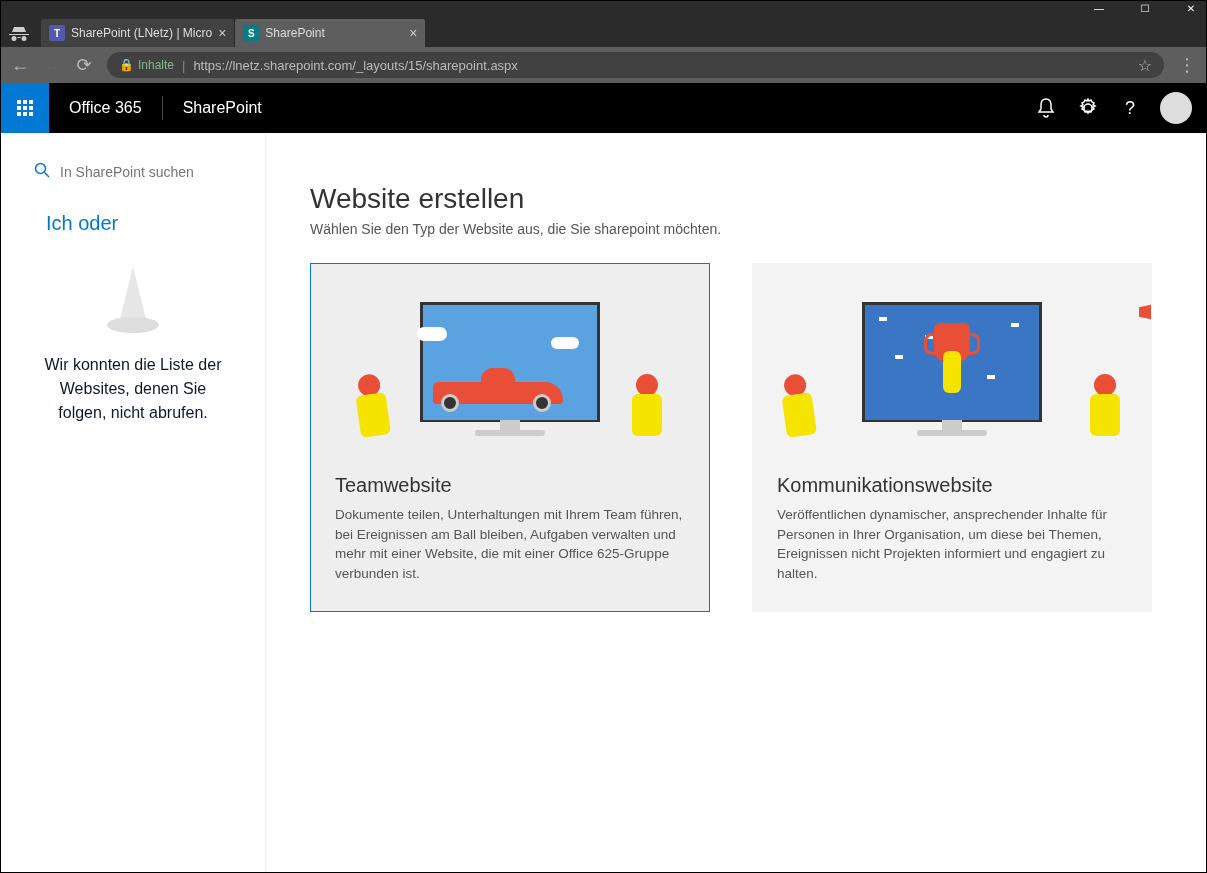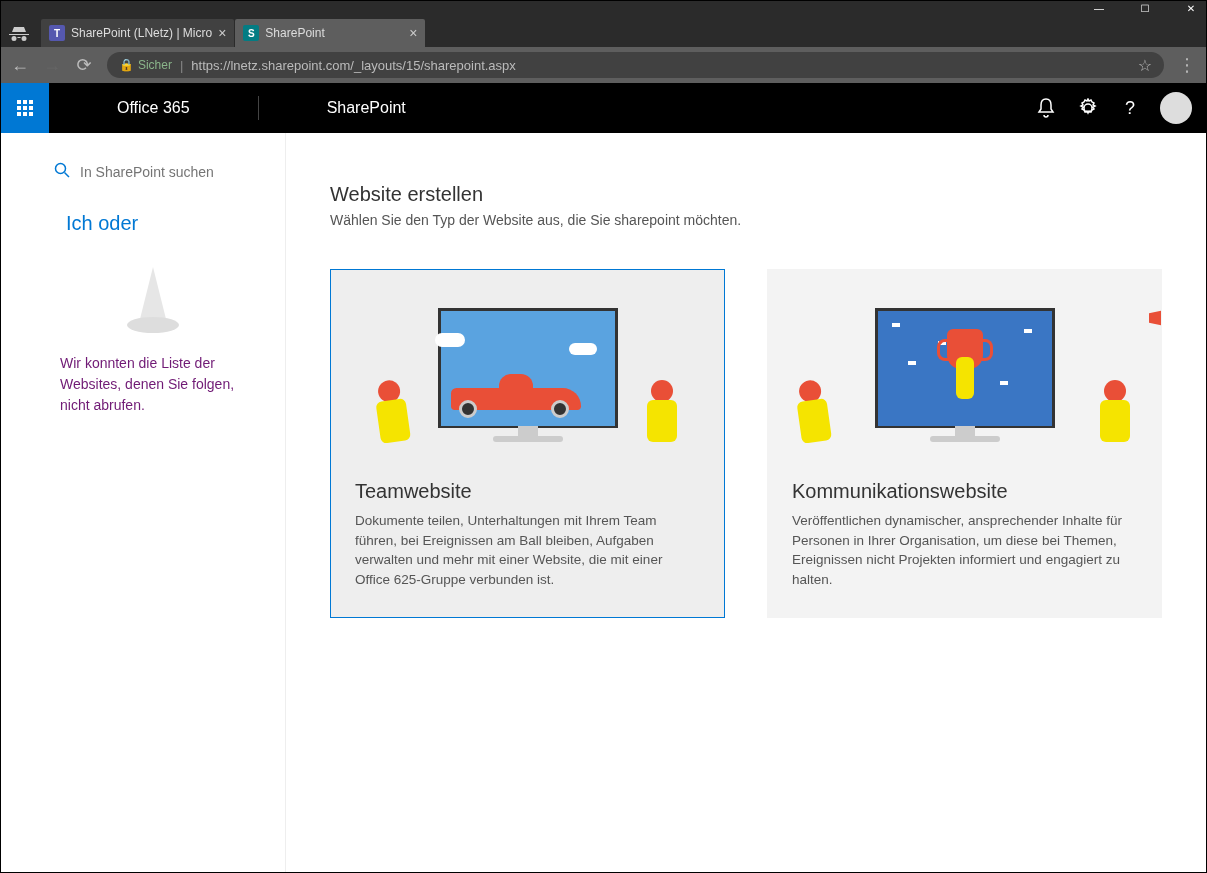--- a/index.html
+++ b/index.html
@@ -21,47 +21,47 @@
     
     .addressbar { height: 36px; background: #5e5e5e; display: flex; align-items: center; padding: 0 10px; gap: 14px; }
     .nav-btn { color: #bbb; font-size: 18px; cursor: pointer; width: 18px; text-align: center; }
     .url-box { flex: 1; height: 26px; background: #414141; border-radius: 13px; display: flex; align-items: center; padding: 0 12px; color: #ccc; font-size: 13px; gap: 8px; }
     .url-box .secure { color: #8ab58a; font-size: 12px; display: flex; align-items: center; gap: 4px; }
     .url-box .sep { color: #888; }
     .url-box .url-text { color: #bbb; text-align: right; }
     .star-btn { color: #bbb; font-size: 16px; margin-left: auto; cursor: pointer; }
     .menu-dots { color: #bbb; font-size: 18px; cursor: pointer; }
     
-    .suite-header { height: 50px; background: #000; display: flex; align-items: center; color: #fff; gap: 48px; }
+    .suite-header { height: 50px; background: #000; display: flex; align-items: center; color: #fff; }
     .app-launcher { width: 48px; height: 50px; background: #0078d4; display: flex; align-items: center; justify-content: center; cursor: pointer; }
     .waffle { display: grid; grid-template-columns: repeat(3, 4px); grid-template-rows: repeat(3, 4px); gap: 2px; }
     .waffle span { background: #fff; }
     .suite-brand { padding: 0 20px; font-size: 16px; }
     .suite-divider { width: 1px; height: 24px; background: #444; }
     .suite-app { padding: 0 20px; font-size: 16px; }
     .suite-right { margin-left: auto; display: flex; align-items: center; gap: 18px; padding-right: 14px; }
     .suite-icon { width: 24px; height: 24px; color: #fff; cursor: pointer; display: flex; align-items: center; justify-content: center; font-size: 18px; }
     .avatar { width: 32px; height: 32px; border-radius: 50%; background: #ddd; cursor: pointer; }
     
     .content { flex: 1; display: flex; background: #fff; overflow: hidden; }
     
-    .sidebar { width: 265px; background: #fff; border-right: 1px solid #eee; padding: 17px; margin-left: 20px; }
+    .sidebar { width: 265px; background: #fff; border-right: 1px solid #eee; padding: 17px; }
     .search-row { display: flex; align-items: center; padding: 12px 16px; gap: 10px; }
     .search-icon { color: #0078d4; font-size: 16px; }
     .search-input { border: none; outline: none; font-size: 14px; color: #666; flex: 1; }
     .follow-heading { color: #0078d4; font-size: 20px; font-weight: 300; padding: 18px 28px 16px; }
     .cone-wrap { display: flex; justify-content: center; padding: 10px 0 12px; }
-    .follow-empty { padding: 0 22px; color: #701a75; font-size: 14px; text-align: left; line-height: 1.5; }
+    .follow-empty { padding: 0 22px; color: #0f172a; font-size: 16px; text-align: center; line-height: 1.5; }
     
     .main { flex: 1; padding: 50px 44px; overflow: auto; }
-    .page-title { font-size: 20px; font-weight: 300; color: #333; margin-bottom: 6px; }
+    .page-title { font-size: 28px; font-weight: 300; color: #333; margin-bottom: 6px; }
     .page-sub { font-size: 14px; color: #555; margin-bottom: 26px; }
     
     .cards { display: flex; gap: 42px; }
-    .card { width: 400px; background: #f3f3f3; padding: 0; cursor: pointer; border: 1px solid transparent; margin-top: 15px; }
+    .card { width: 400px; background: #f3f3f3; padding: 0; cursor: pointer; border: 1px solid transparent; }
     .card.selected { border: 1px solid #0078d4; background: #eee; }
     .card-illus { height: 196px; display: flex; align-items: center; justify-content: center; position: relative; overflow: hidden; }
     .card-body { padding: 14px 24px 28px; }
     .card-title { font-size: 20px; color: #333; margin-bottom: 8px; font-weight: 400; }
     .card-desc { font-size: 13.5px; color: #555; line-height: 1.45; }
     
     .monitor { width: 180px; height: 120px; background: #fff; position: relative; border: 3px solid #333; border-bottom-width: 2px; }
     .monitor::after { content: ''; position: absolute; bottom: -16px; left: 50%; transform: translateX(-50%); width: 70px; height: 6px; background: #ccc; border-radius: 3px; }
     .monitor::before { content: ''; position: absolute; bottom: -12px; left: 50%; transform: translateX(-50%); width: 20px; height: 12px; background: #ccc; }
     .screen1 { width: 100%; height: 100%; background: #5aa3e0; position: relative; overflow: visible; }
@@ -113,21 +113,21 @@
       <span>SharePoint</span>
       <span class="tab-close">×</span>
     </div>
   </div>
 
   <div class="addressbar">
     <div class="nav-btn">←</div>
     <div class="nav-btn" style="color:#666">→</div>
     <div class="nav-btn">⟳</div>
     <div class="url-box">
-      <span class="secure">🔒 <span>Sicher</span></span>
+      <span class="secure">🔒 <span>Inhalte</span></span>
       <span class="sep">|</span>
       <span class="url-text">https://lnetz.sharepoint.com/_layouts/15/sharepoint.aspx</span>
       <span class="star-btn">☆</span>
     </div>
     <div class="menu-dots">⋮</div>
   </div>
 
   <div class="suite-header">
     <div class="app-launcher">
       <div class="waffle">

